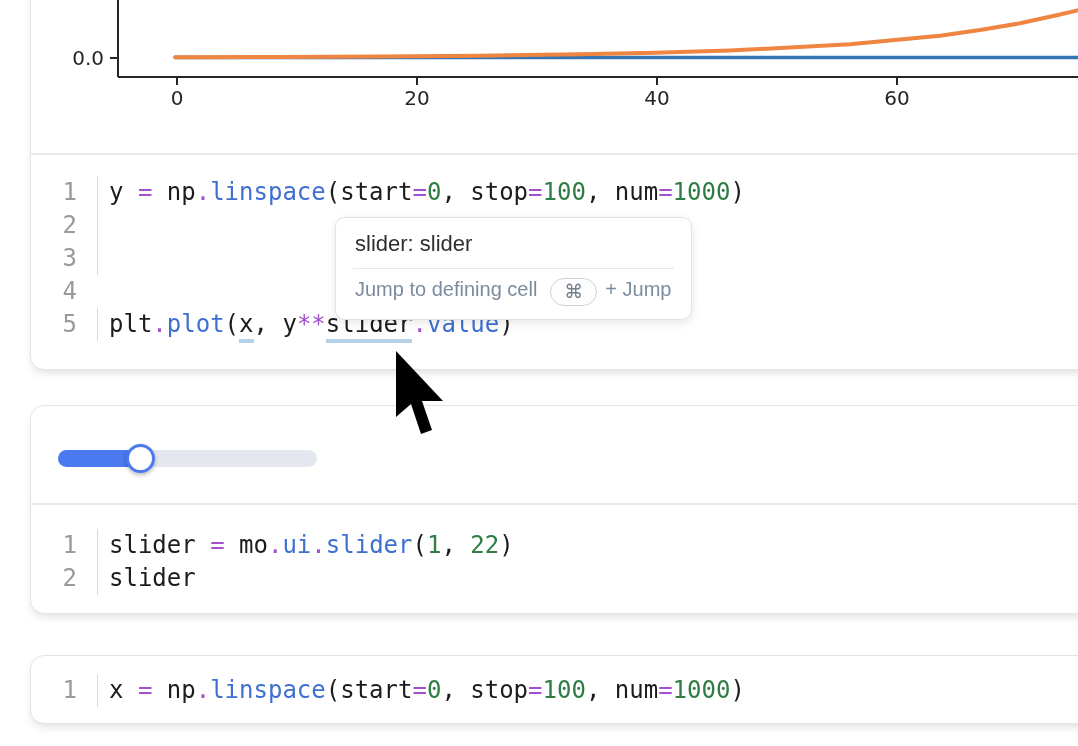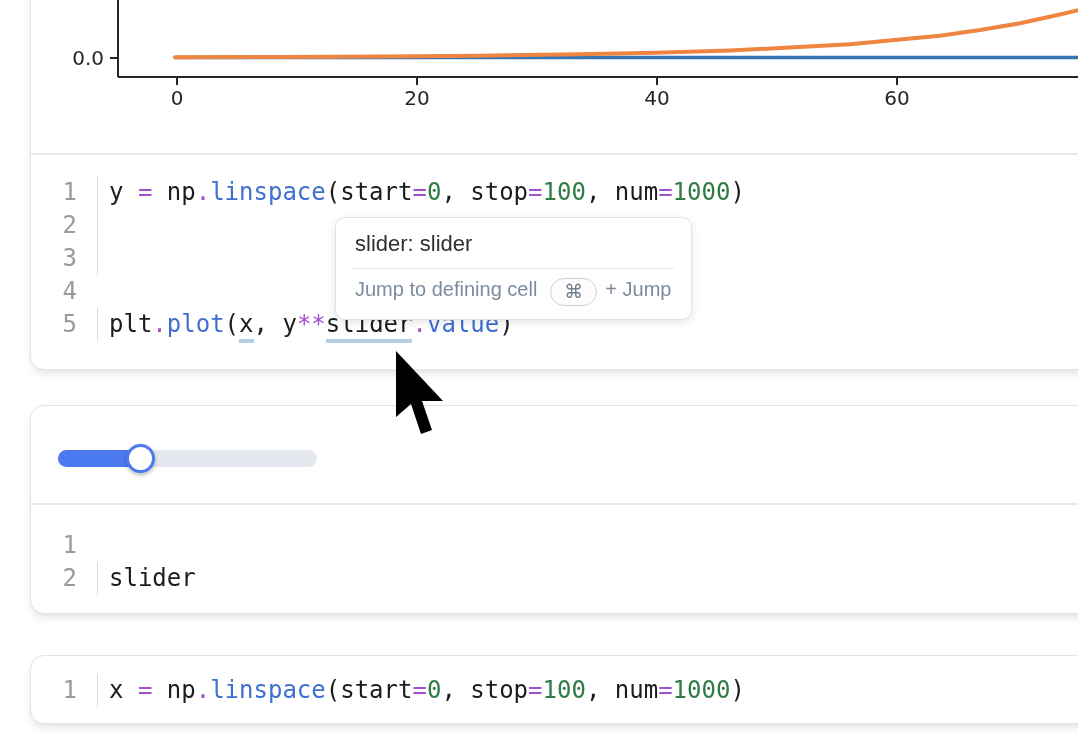--- a/index.html
+++ b/index.html
@@ -140,20 +140,21 @@
   </svg>
 
   <div class="cell" style="top:405px;height:207px;"></div>
   <div class="slider-track"></div>
   <div class="slider-fill" style="width: 90.585px;"></div>
   <div class="slider-thumb" style="left: 105.585px;"></div>
   <div class="cell-divider" style="top:503px;"></div>
   <div class="codeblock" style="top:529px;">
       <div class="code-row">
         <span class="ln">1</span>
+        <span class="code-text"><span class="tk-p">slider </span><span class="tk-op">=</span><span class="tk-p"> mo</span><span class="tk-op">.</span><span class="tk-fn">ui</span><span class="tk-op">.</span><span class="tk-fn">slider</span><span class="tk-p">(</span><span class="tk-num">1</span><span class="tk-p">, </span><span class="tk-num">22</span><span class="tk-p">)</span></span>
       </div>
       <div class="code-row">
         <span class="ln">2</span>
         <span class="code-text"><span class="tk-p">slider</span></span>
       </div>
     </div>
 
   <div class="cell" style="top:655px;height:67px;"></div>
   <div class="codeblock" style="top:674px;">
       <div class="code-row">

